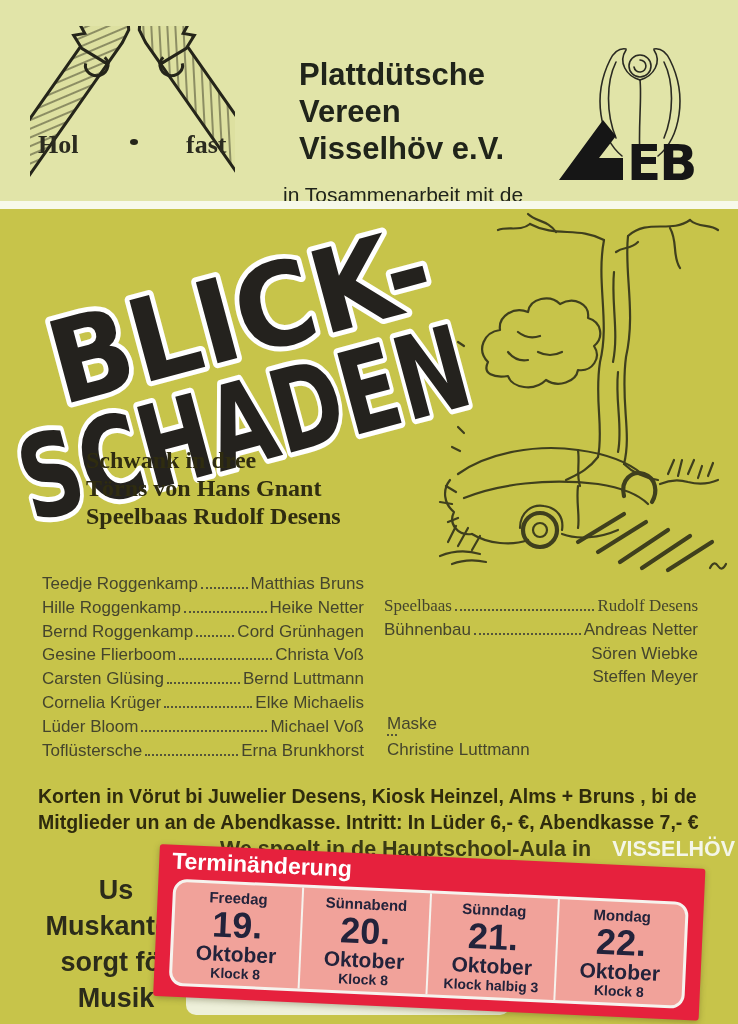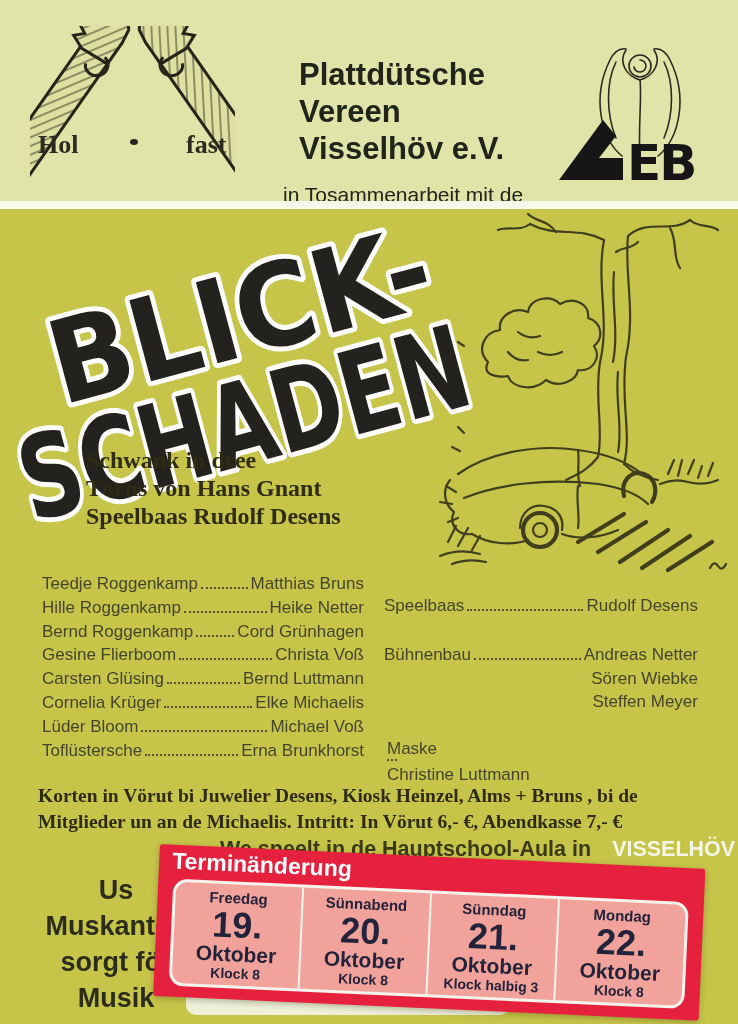--- a/index.html
+++ b/index.html
@@ -27,26 +27,26 @@
   .subtitle{position:absolute;left:86px;top:446px;width:388px;text-align:left;z-index:2;
             font-family:"Liberation Serif",serif;font-weight:bold;font-size:24px;line-height:28px;color:#2f2c10;}
 
   
   .cast{position:absolute;left:42px;top:574px;width:322px;font-size:17px;color:#45452d;text-align:right;}
   .crew{position:absolute;left:384px;top:596px;width:314px;font-size:17px;color:#45452d;}
   .row{display:flex;align-items:baseline;height:23.8px;}
   .dots{flex:1 1 auto;border-bottom:2px dotted #55553a;margin:0 3px 4px 3px;min-width:10px;}
   .role,.pname{white-space:nowrap;}
   .row.name-only{justify-content:flex-end;}
-  .crew .gap-after{margin-bottom:25px;}
+  .crew .gap-after{font-family:Liberation Serif, serif;}
   .crew .gap-before{margin-top:23px;flex-direction:column;}
 
   
   .tickets{position:absolute;left:38px;top:783px;width:672px;
-           font-family:Liberation Serif, serif;font-weight:bold;font-size:19.5px;line-height:26px;color:#2f2b0d;}
+           font-family:Liberation Sans, sans-serif;font-weight:bold;font-size:19.5px;line-height:26px;color:#2f2b0d;}
   .tickets div{white-space:nowrap;}
   .venue{position:absolute;left:220px;top:837px;white-space:nowrap;z-index:1;
          font-size:21.5px;font-weight:bold;color:#3a3a14;}
   .venue .hl{color:#f4f6e8;margin-left:21px;}
   .music{position:absolute;left:24px;top:872px;width:184px;text-align:center;z-index:1;
          font-size:27px;font-weight:bold;color:#2c2c1a;line-height:36px;}
 
   
   .white-peek{position:absolute;left:186px;top:977px;width:324px;height:38px;background:#eef0da;
               border-radius:10px;z-index:2;}
@@ -240,21 +240,21 @@
       </div>
     <div class="row gap-before">
         <span class="role">Maske</span>
         <span class="dots"></span>
         <span class="pname">Christine Luttmann</span>
       </div>
   </div>
 
   <div class="tickets">
     <div>Korten in Vörut bi Juwelier Desens, Kiosk Heinzel, Alms + Bruns , bi de</div>
-    <div>Mitglieder un an de Michaelis. Intritt: In Vörut 6,- €, Abendkasse 7,- €</div>
+    <div>Mitglieder un an de Abendkasse. Intritt: In Lüder 6,- €, Abendkasse 7,- €</div>
   </div>
 
   <div class="venue">
     <span>We speelt in de Hauptschool-Aula in</span><span class="hl">VISSELHÖV</span>
   </div>
 
   <div class="music">
     <div>Us</div>
     <div>Muskanten</div>
     <div>sorgt för</div>

